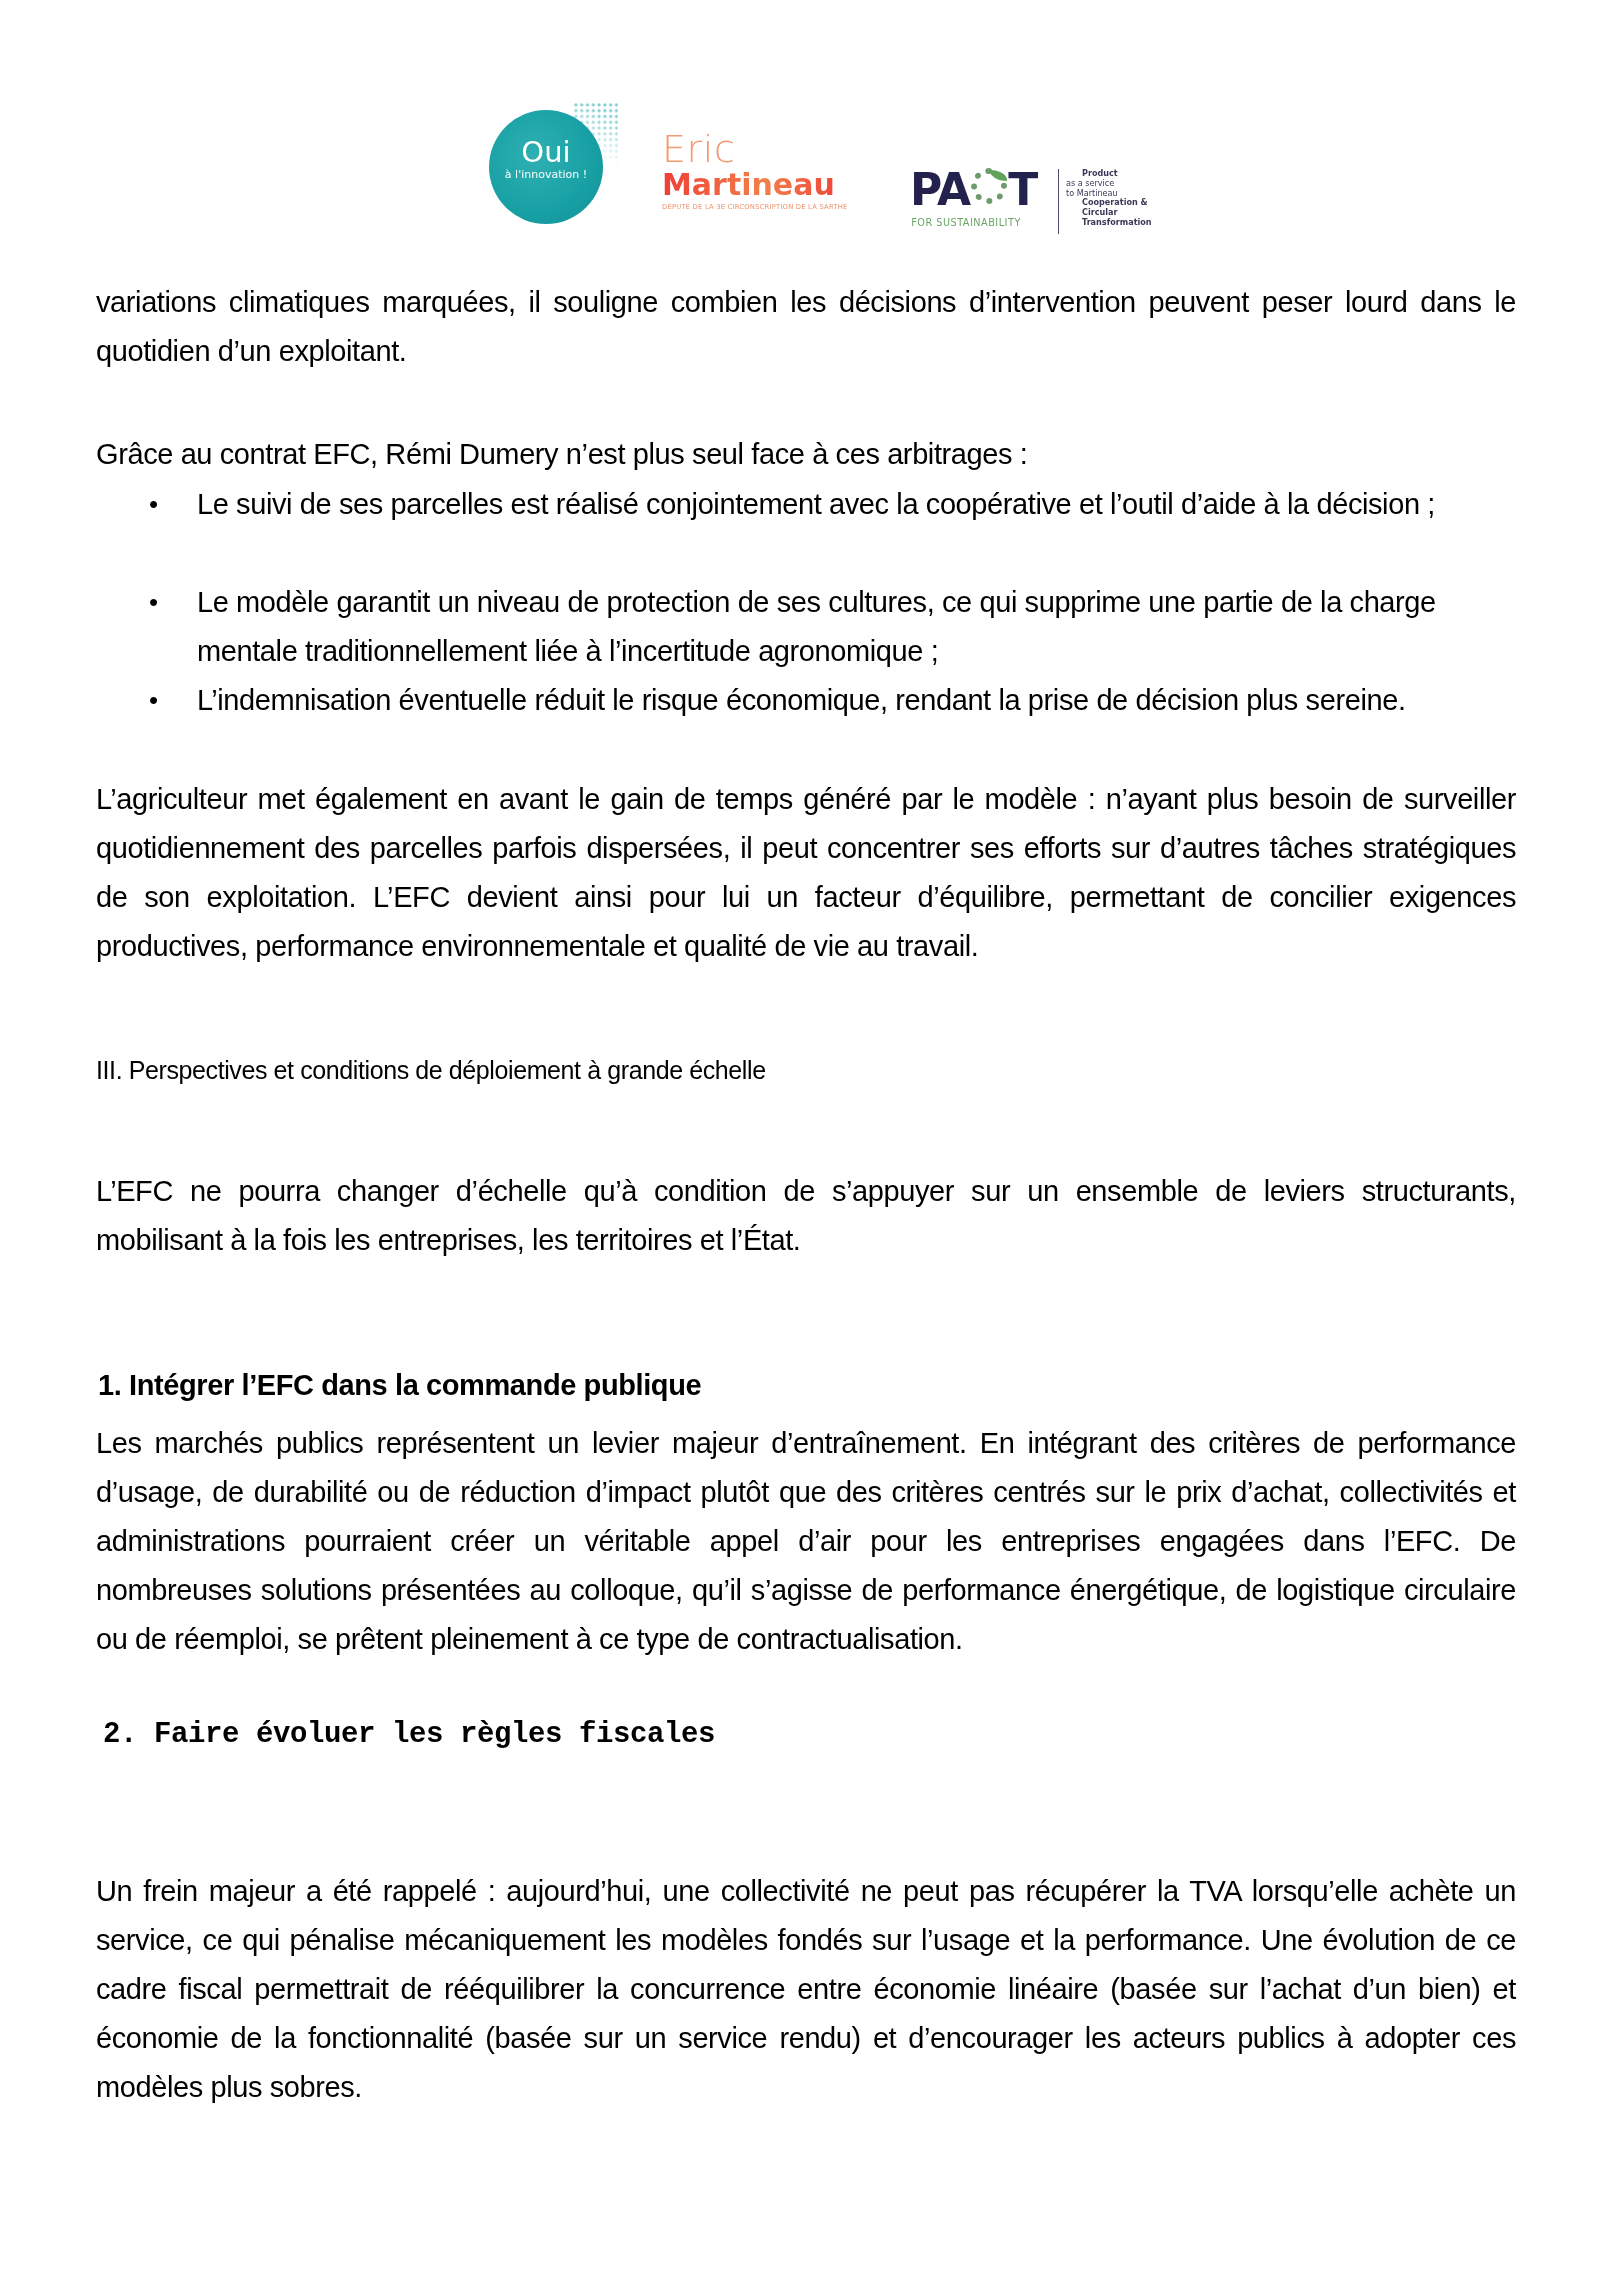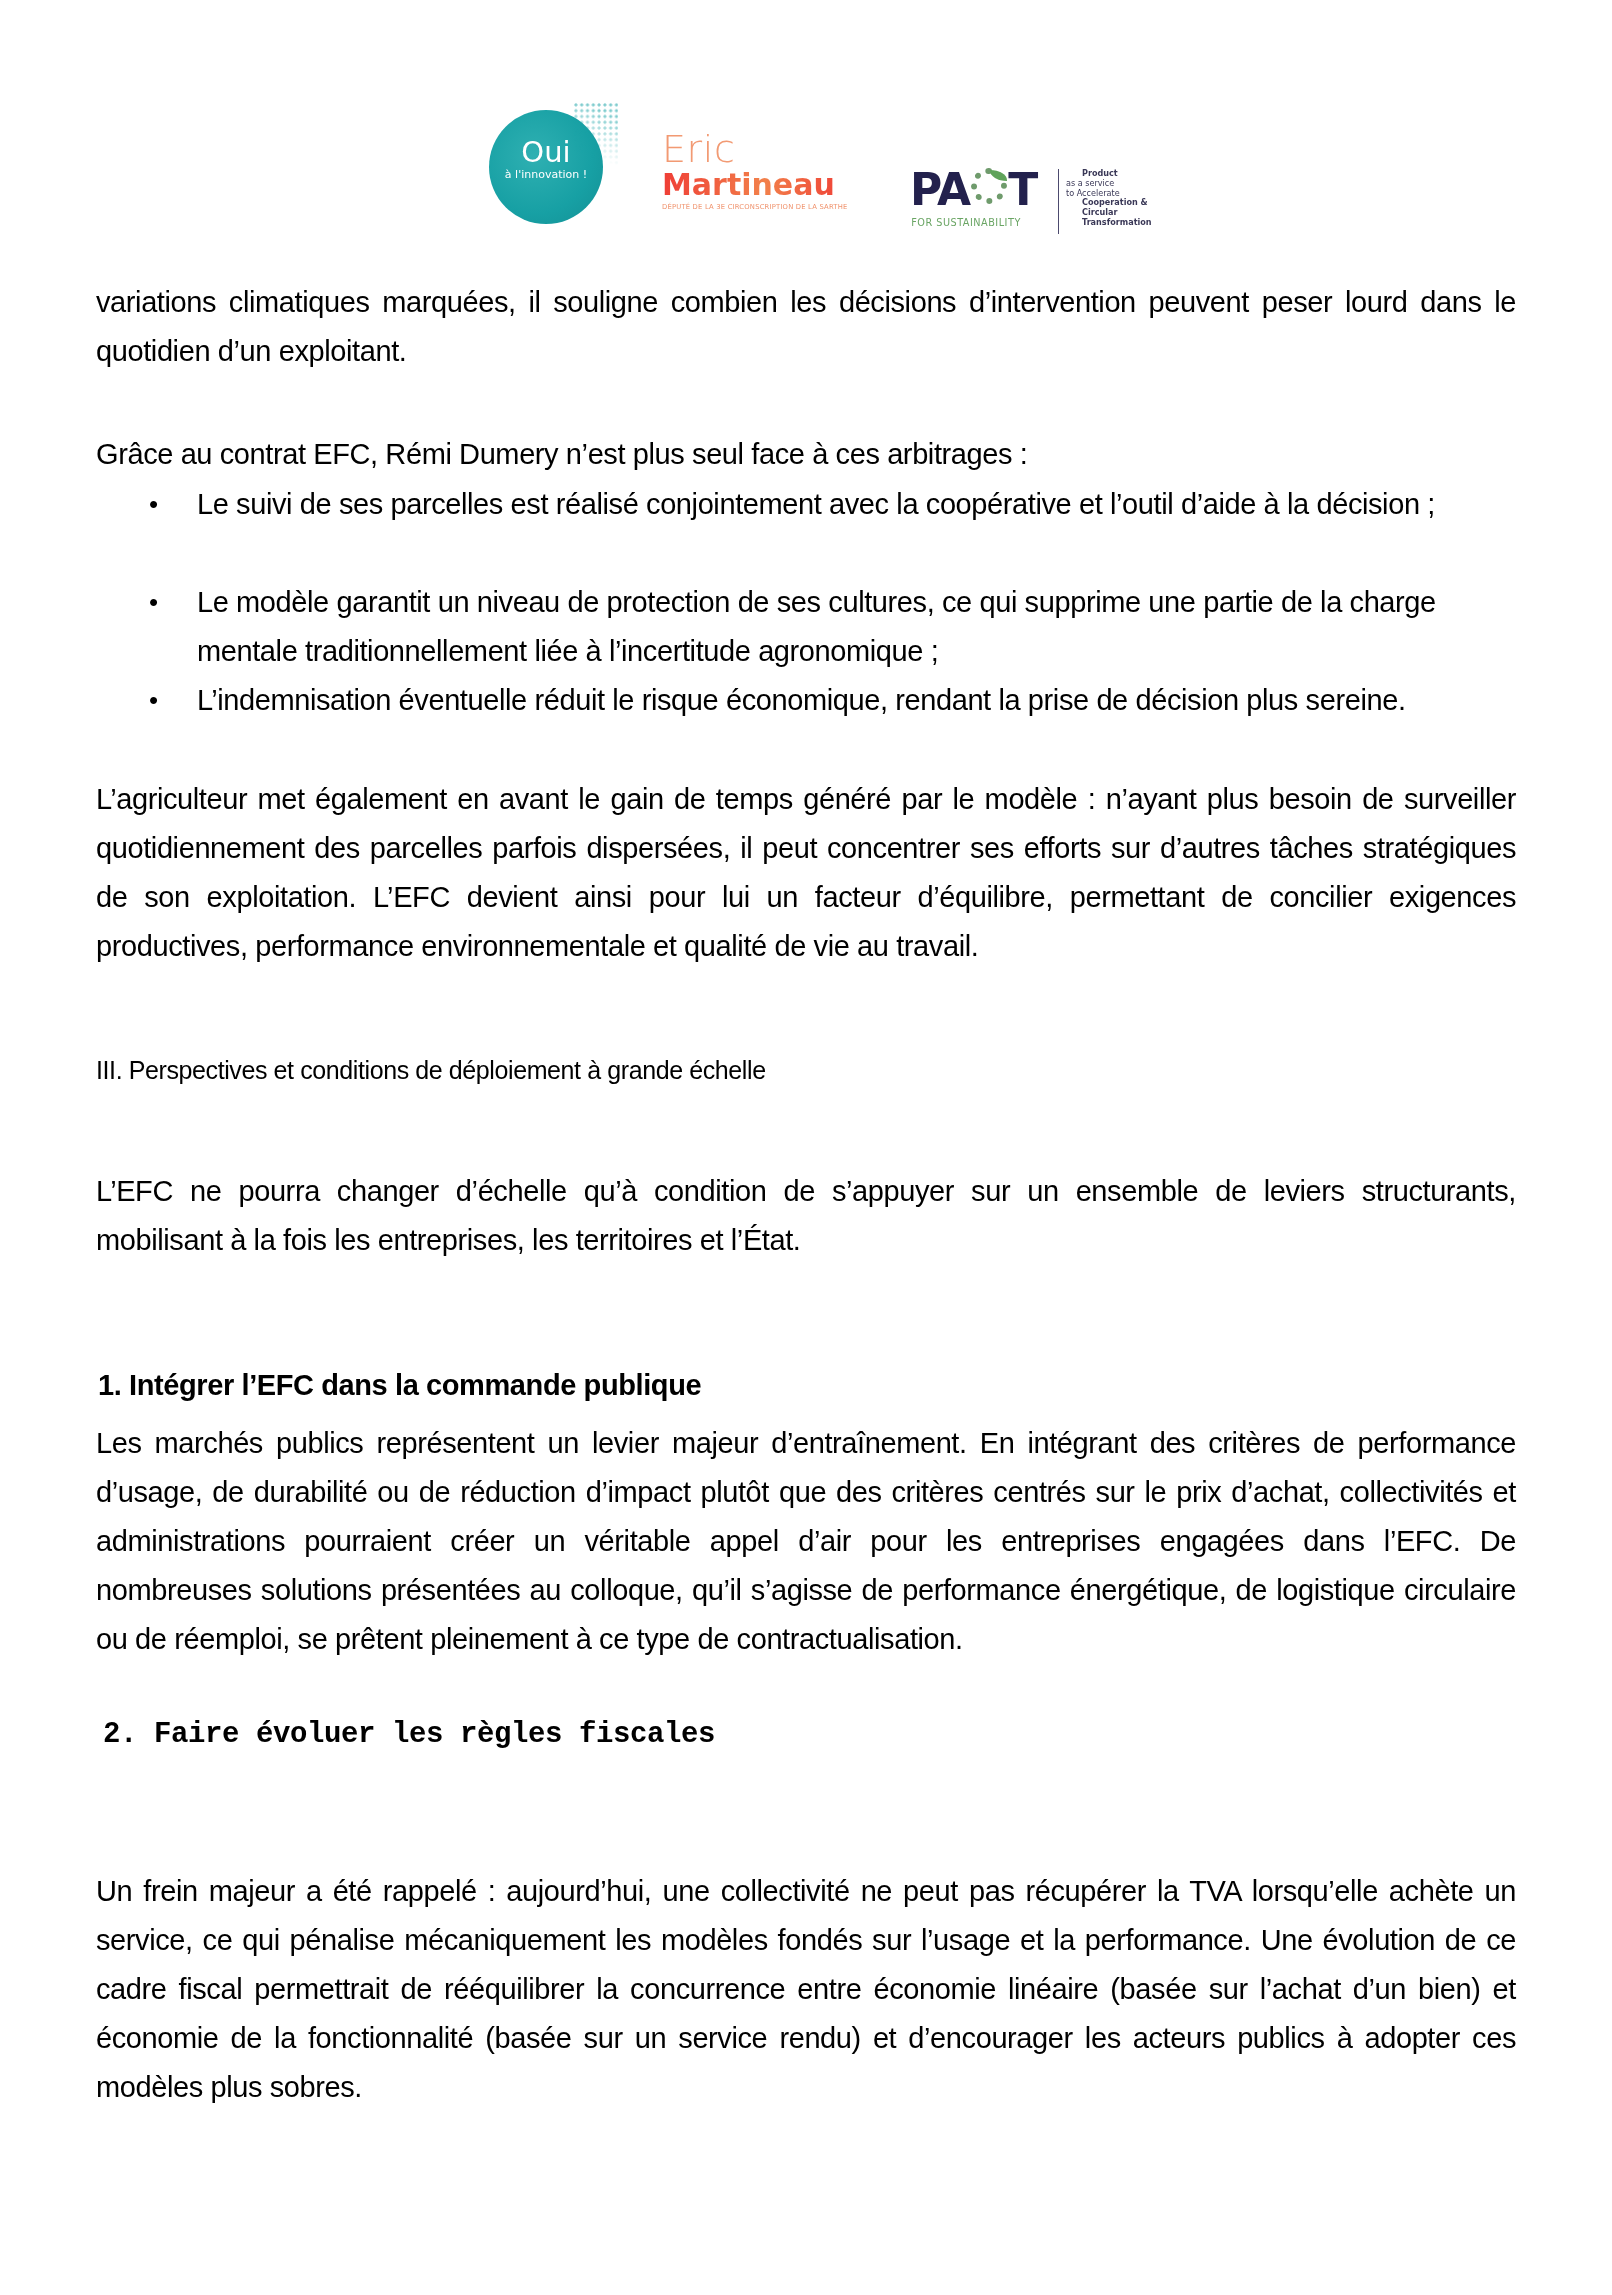--- a/index.html
+++ b/index.html
@@ -58,21 +58,21 @@
 
   <div class="logo-pact">
     <div class="pact-word">
       <span>PA</span><span class="pact-c"><span class="pact-leaf"></span></span><span>T</span>
     </div>
     <div class="pact-sust">FOR SUSTAINABILITY</div>
     <div class="pact-sep"></div>
     <div class="pact-tag">
       <div><b>Product</b></div>
       <div>as a service</div>
-      <div>to Accelerate</div>
+      <div>to Martineau</div>
       <div><b>Cooperation &amp;</b></div>
       <div><b>Circular</b></div>
       <div><b>Transformation</b></div>
     </div>
   </div>
 </div>
 
 <div class="page">
   <p class="p" style="top:278px; margin:0;">variations climatiques marquées, il souligne combien les décisions d’intervention peuvent peser lourd dans le quotidien d’un exploitant.</p>
 

